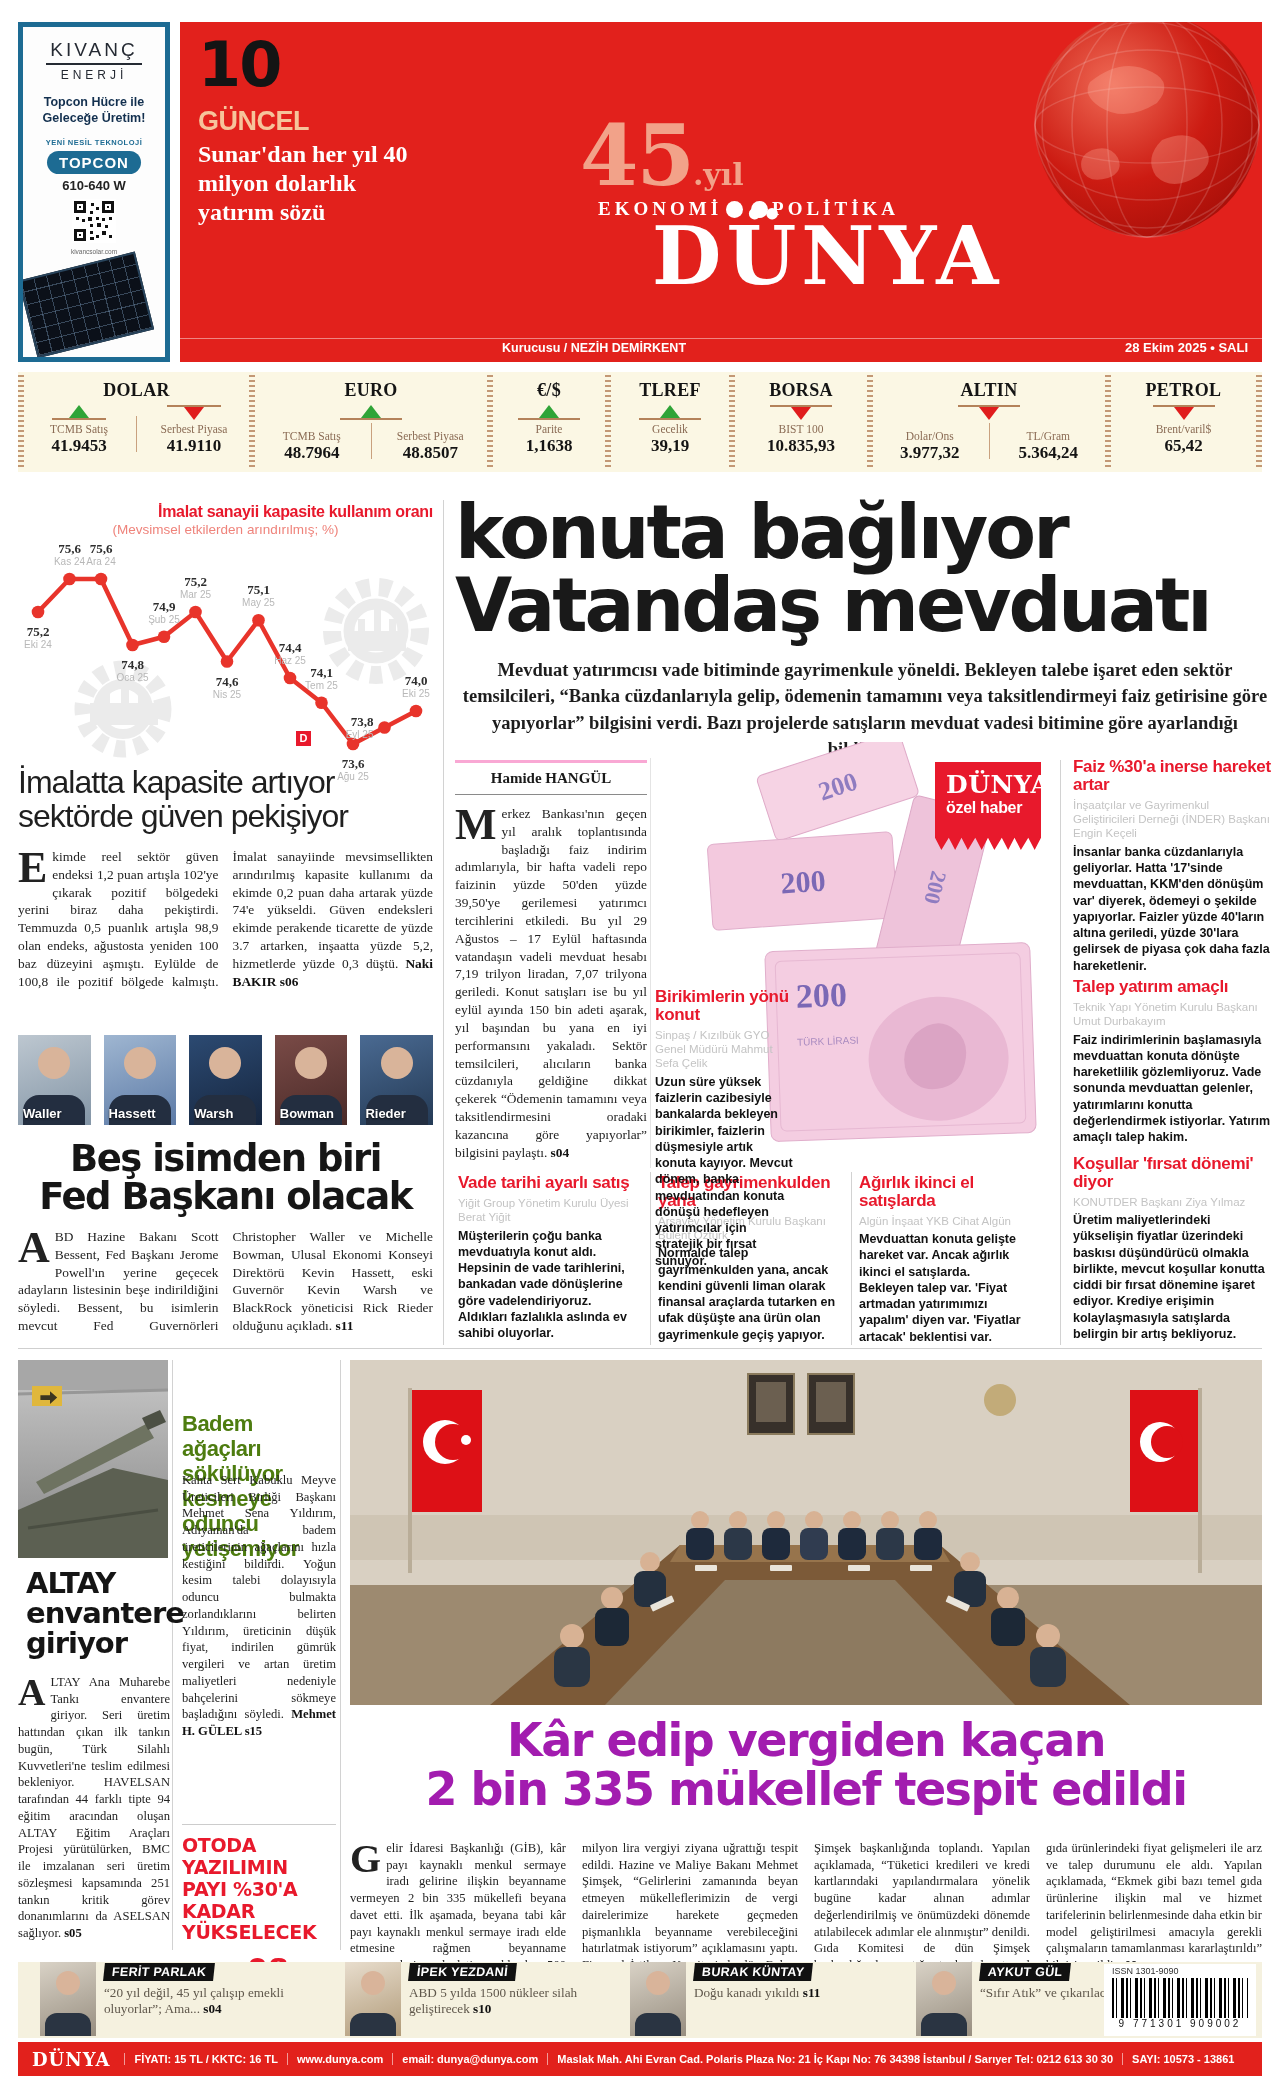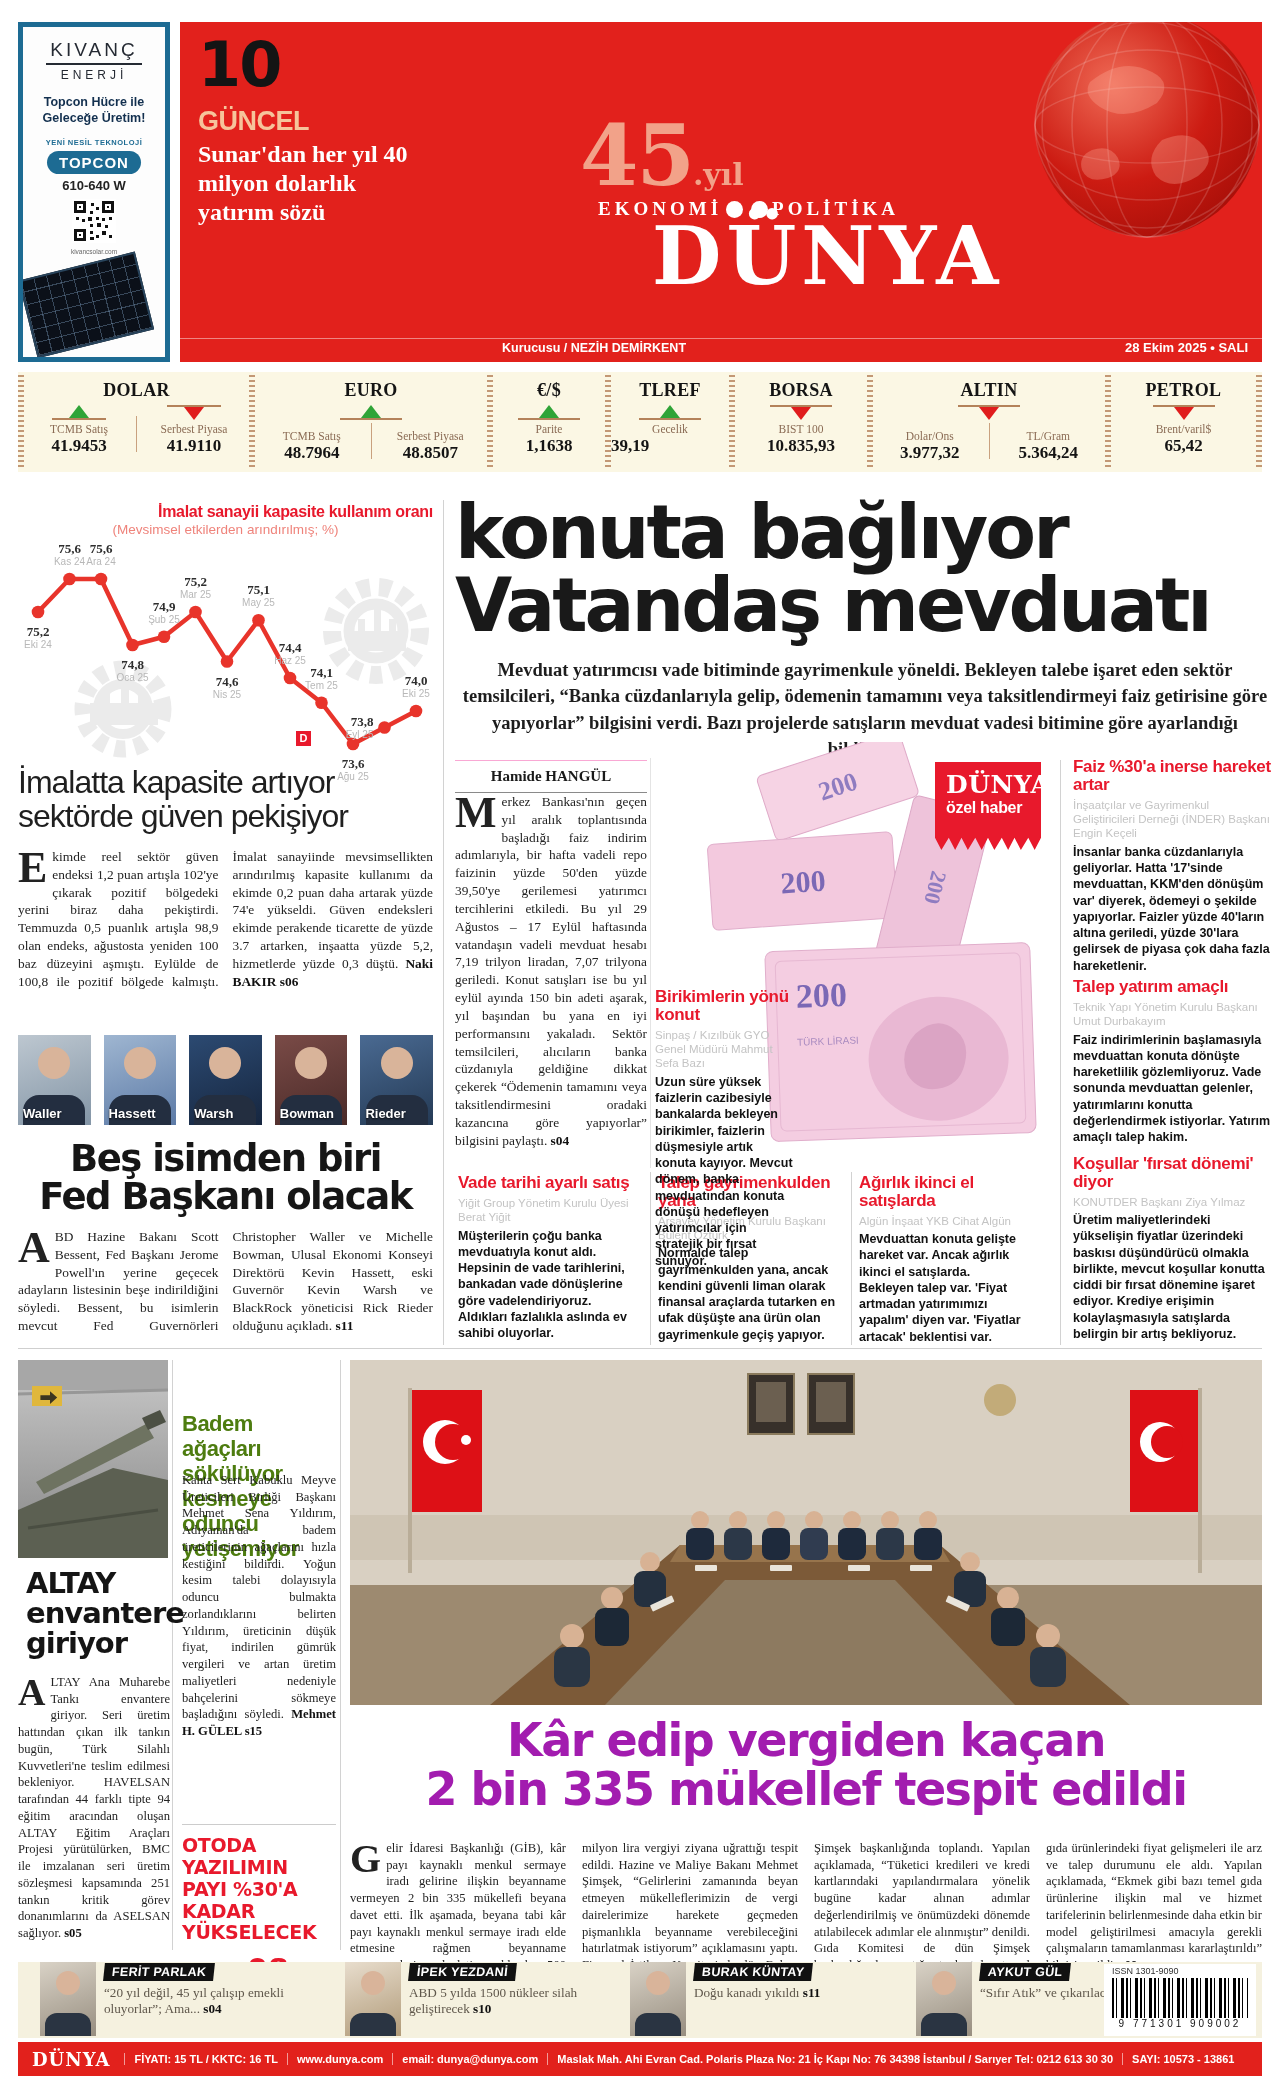--- a/index.html
+++ b/index.html
@@ -80,22 +80,22 @@
   
   .vline{width:1px;background:#d2d2d2;}
   .hline{height:1px;background:#cfcfcf;}
 
   
   .main-hl{left:455px;top:496px;width:822px;font-family:"DejaVu Sans",sans-serif;font-weight:800;
            color:#191919;font-size:74px;line-height:.99;letter-spacing:-3px;}
   .lede{left:455px;top:657px;width:820px;text-align:center;font-family:"Liberation Serif",serif;
         font-weight:700;font-size:18.5px;line-height:1.42;color:#1d1d1d;}
   .colA{left:455px;top:760px;width:192px;}
-  .byline{border-top:1px solid #f9a8d4;border-bottom:1px solid #8a8a8a;padding:7px 0;text-align:center;
-          font-family:"Liberation Serif",serif;font-weight:700;font-size:15px;color:#1a1a1a;}
+  .byline{border-top:3px solid #f9a8d4;border-bottom:1px solid #8a8a8a;padding:7px 0;text-align:center;
+          font-family:"Liberation Serif",serif;font-weight:700;font-size:15px;color:#1a1a1a;margin-bottom:10px;}
   .serif{font-family:"Liberation Serif",serif;font-size:13.4px;line-height:1.33;color:#232323;text-align:justify;}
   .dc{float:left;font-family:"Liberation Serif",serif;font-weight:700;font-size:44px;line-height:36px;
       padding:2px 5px 0 0;color:#222;}
   .pref{font-weight:700;color:#111;}
 
   
   .qh{color:#e8192c;font-weight:800;font-size:17px;line-height:1.05;letter-spacing:-.3px;margin-bottom:4px;}
   .qa{color:#c4c4c4;font-size:11.5px;line-height:1.25;font-weight:500;margin-bottom:3px;}
   .qt{color:#121212;font-weight:700;font-size:12.5px;line-height:1.3;}
 
@@ -310,21 +310,21 @@
       <div class="mlabel" style="text-align:center">Parite</div>
       <div class="mvalue" style="text-align:center">1,1638</div>
     </div>
     <div class="tick"></div>
     <div class="mcell" style="width:118px">
       <div class="mtitle">TLREF</div>
       <div class="trend up">
           <i></i>
         </div>
       <div class="mlabel" style="text-align:center">Gecelik</div>
-      <div class="mvalue" style="">39,19</div>
+      <div class="mvalue" style="text-align:center">39,19</div>
     </div>
     <div class="tick"></div>
     <div class="mcell" style="width:132px">
       <div class="mtitle">BORSA</div>
       <div class="trend down">
           <i></i>
         </div>
       <div class="mlabel" style="text-align:center">BIST 100</div>
       <div class="mvalue" style="text-align:center">10.835,93</div>
     </div>
@@ -464,21 +464,21 @@
   <div class="abs colA">
     <div class="byline">Hamide HANGÜL</div>
     <div class="serif">
       <span class="dc">M</span><span>erkez Bankası'nın geçen yıl aralık toplantısında başladığı faiz indirim adımlarıyla, bir hafta vadeli repo faizinin yüzde 50'den yüzde 39,50'ye gerilemesi yatırımcı tercihlerini etkiledi. Bu yıl 29 Ağustos – 17 Eylül haftasında vatandaşın vadeli mevduat hesabı 7,19 trilyon liradan, 7,07 trilyona geriledi. Konut satışları ise bu yıl eylül ayında 150 bin adeti aşarak, yıl başından bu yana en iyi performansını yakaladı. Sektör temsilcileri, alıcıların banka cüzdanıyla geldiğine dikkat çekerek “Ödemenin tamamını veya taksitlendirmesini oradaki kazancına göre yapıyorlar” bilgisini paylaştı.</span>
       <b class="pref">s04</b>
     </div>
   </div>
 
   <div class="abs" style="left:655px;top:988px;width:142px;z-index:4">
     <div class="qh">Birikimlerin yönü konut</div>
-    <div class="qa">Sinpaş / Kızılbük GYO Genel Müdürü Mahmut Sefa Bazı</div>
+    <div class="qa">Sinpaş / Kızılbük GYO Genel Müdürü Mahmut Sefa Çelik</div>
     <div class="qt">Uzun süre yüksek faizlerin cazibesiyle bankalarda bekleyen birikimler, faizlerin düşmesiyle artık konuta kayıyor. Mevcut dönem, banka mevduatından konuta dönüşü hedefleyen yatırımcılar için stratejik bir fırsat sunuyor.</div>
   </div>
   <div class="abs" style="left:458px;top:1174px;width:185px">
     <div class="qh">Vade tarihi ayarlı satış</div>
     <div class="qa">Yiğit Group Yönetim Kurulu Üyesi Berat Yiğit</div>
     <div class="qt">Müşterilerin çoğu banka mevduatıyla konut aldı. Hepsinin de vade tarihlerini, bankadan vade dönüşlerine göre vadelendiriyoruz. Aldıkları fazlalıkla aslında ev sahibi oluyorlar.</div>
   </div>
   <div class="abs" style="left:658px;top:1174px;width:185px">
     <div class="qh">Talep gayrimenkulden yana</div>
     <div class="qa">Arsavev Yönetim Kurulu Başkanı Bülent Öztürk</div>

